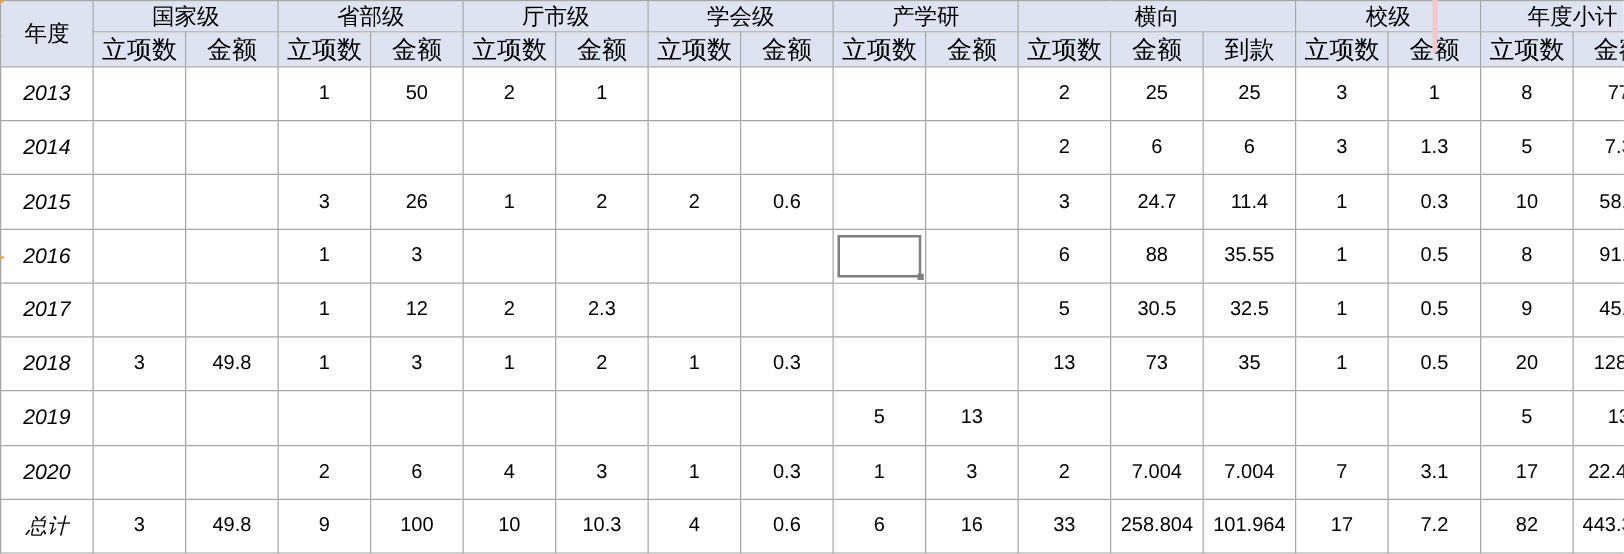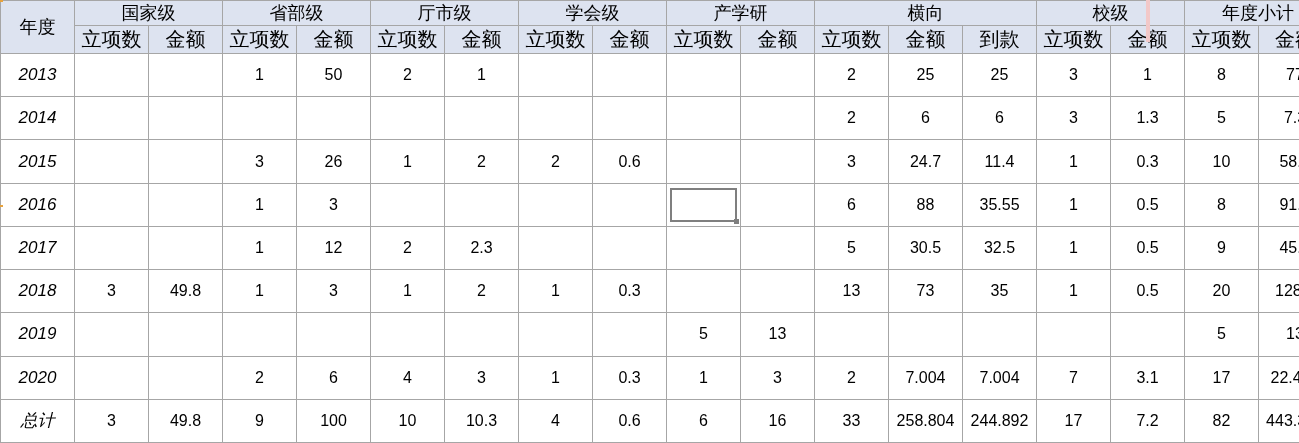--- a/index.html
+++ b/index.html
@@ -335,21 +335,21 @@
           <td>9</td>
           <td>100</td>
           <td>10</td>
           <td>10.3</td>
           <td>4</td>
           <td>0.6</td>
           <td>6</td>
           <td>16</td>
           <td>33</td>
           <td>258.804</td>
-          <td>244.892</td>
+          <td>101.964</td>
           <td>17</td>
           <td>7.2</td>
           <td>82</td>
           <td>443.304</td>
         </tr>
       </tbody>
   </table>
   <div class="edge-accent-top"></div>
   <div class="edge-accent-bottom"></div>
   <div class="corner-accent"></div>

